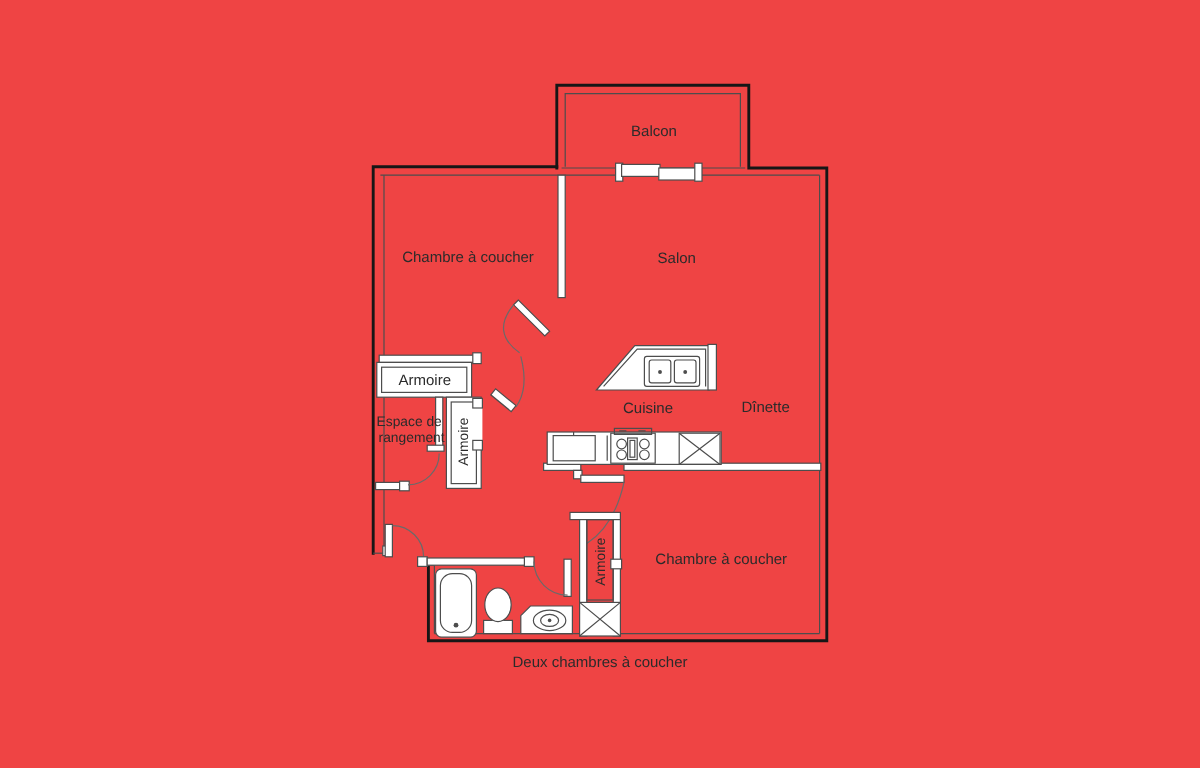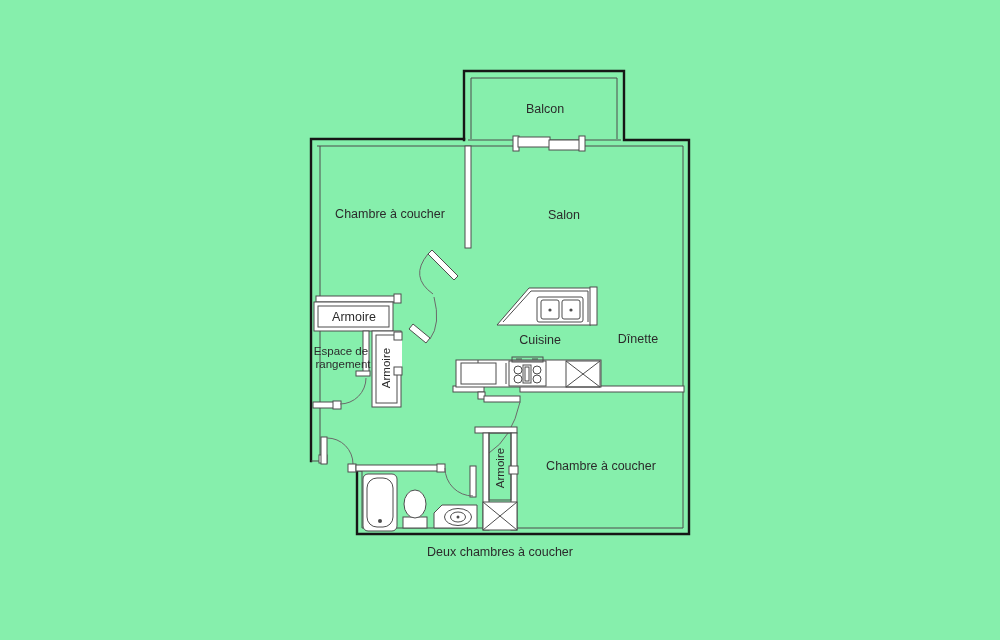--- a/index.html
+++ b/index.html
@@ -1,16 +1,16 @@
 <!DOCTYPE html>
 <html><head>
 <meta charset="utf-8">
 <style>
   html,body{margin:0;padding:0;background:#ffffff;}
-  .stage{position:relative;width:1000px;height:640px;background:#86efac;overflow:hidden;}
+  .stage{position:relative;width:1000px;height:640px;background:#ef4444;overflow:hidden;}
   svg{display:block;}
   
   .o{fill:none;stroke:#161616;stroke-width:2.4;stroke-linecap:square;}
   
   .t{fill:none;stroke:#4d4d4d;stroke-width:1;}
   
   .w{fill:#ffffff;stroke:#4d4d4d;stroke-width:1;}
   
   .e{fill:#ffffff;stroke:none;}
   

